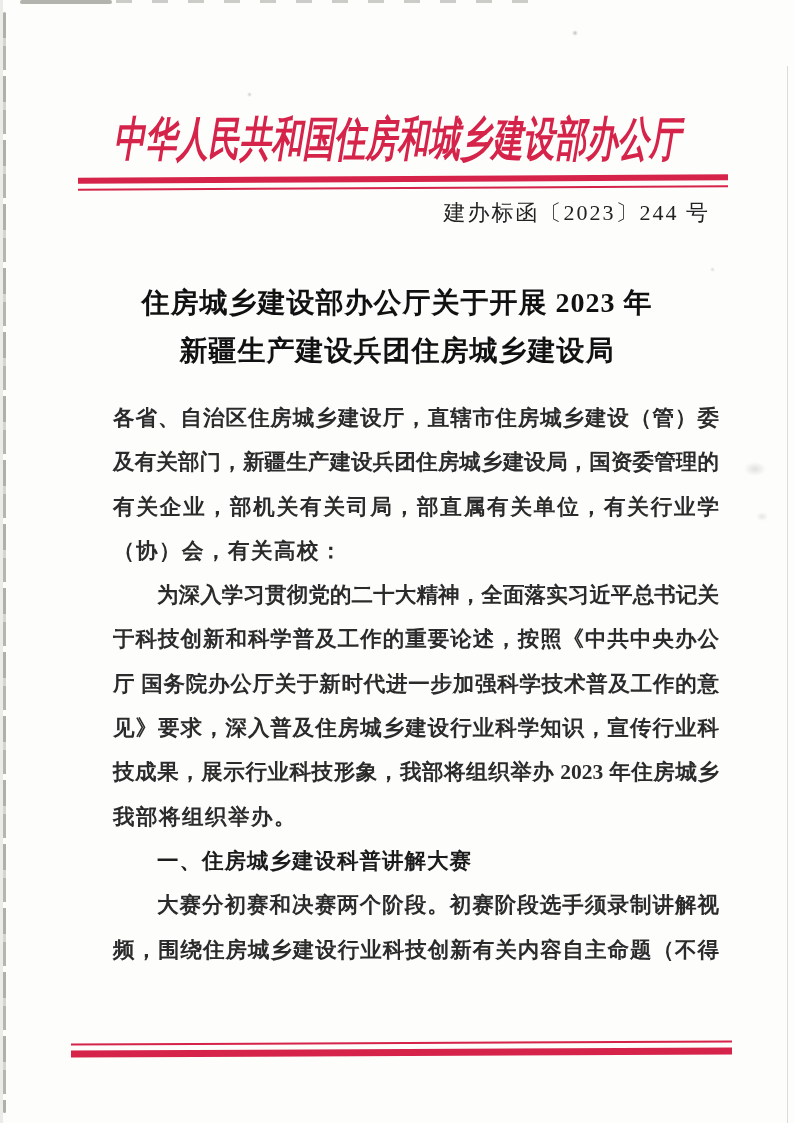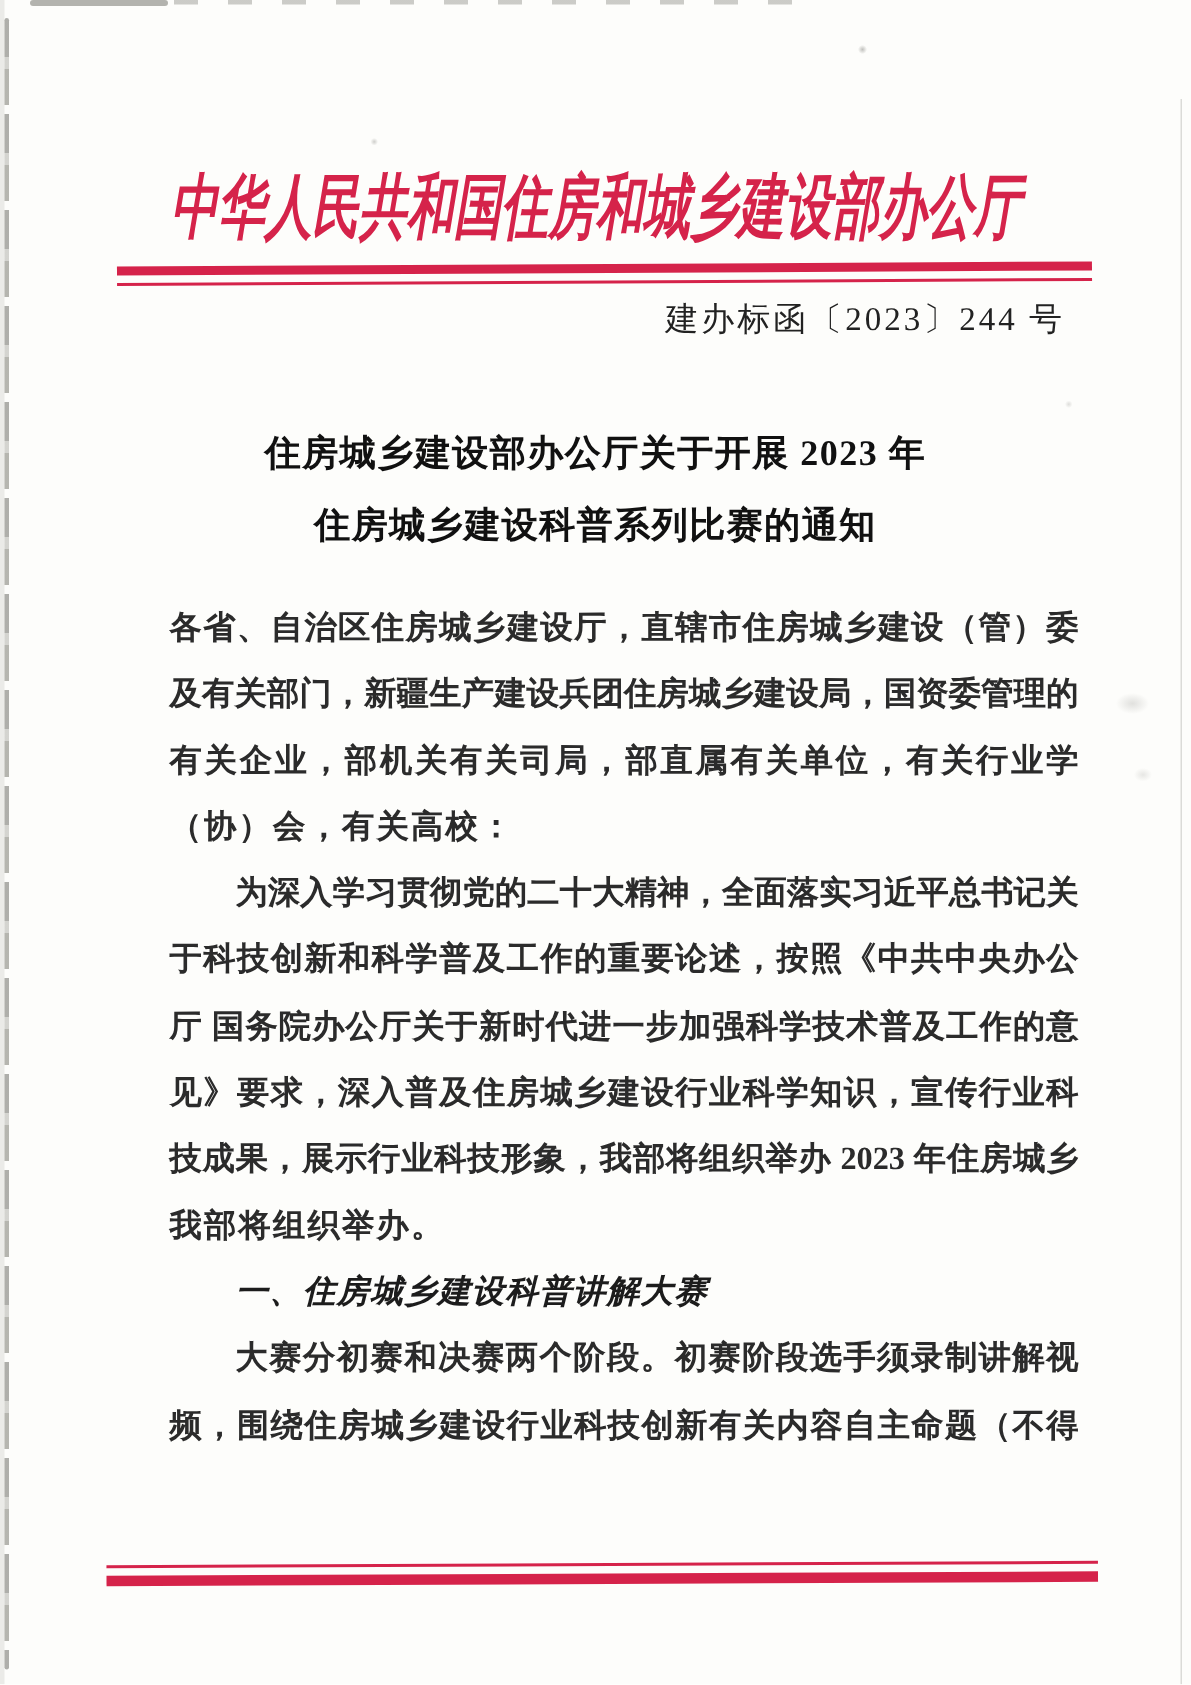--- a/index.html
+++ b/index.html
@@ -66,21 +66,21 @@
     white-space: nowrap;
   }
 
   
   .title {
     position: absolute;
     top: 279px;
     left: 0;
     width: 794px;
     text-align: center;
-    font-size: 24px;
+    font-size: 28px;
     line-height: 48px;
     font-weight: bold;
     color: #111;
     letter-spacing: 1px;
   }
 
   
   .body-text {
     position: absolute;
     top: 396px;
@@ -101,21 +101,20 @@
     text-align: justify;
     text-align-last: justify;
     letter-spacing: 0;
   }
   .body-text .line.in { text-indent: 44px; }
   .body-text .line.h {
     font-family: "Liberation Sans", "DejaVu Sans", sans-serif;
     font-weight: bold;
     color: #1c1c1c;
     letter-spacing: 1px;
-    font-style: italic;
   }
 
   
   .rule-bottom {
     position: absolute;
     top: 1042px;
     left: 71px;
     width: 661px;
     transform: rotate(-0.25deg);
   }
@@ -188,21 +187,21 @@
   <div class="rule-top">
     <div class="thick"></div>
     <div class="gap"></div>
     <div class="thin"></div>
   </div>
 
   <div class="doc-number">建办标函〔2023〕244 号</div>
 
   <div class="title">
     <div>住房城乡建设部办公厅关于开展 2023 年</div>
-    <div>住房城乡建设科普系列比赛的通知</div>
+    <div>新疆生产建设兵团住房城乡建设局</div>
   </div>
 
   <div class="body-text">
       <div class="line j">各省、自治区住房城乡建设厅，直辖市住房城乡建设（管）委</div>
       <div class="line j">及有关部门，新疆生产建设兵团住房城乡建设局，国资委管理的</div>
       <div class="line j">有关企业，部机关有关司局，部直属有关单位，有关行业学</div>
       <div class="line">（协）会，有关高校：</div>
       <div class="line j in">为深入学习贯彻党的二十大精神，全面落实习近平总书记关</div>
       <div class="line j">于科技创新和科学普及工作的重要论述，按照《中共中央办公</div>
       <div class="line j">厅 国务院办公厅关于新时代进一步加强科学技术普及工作的意</div>

